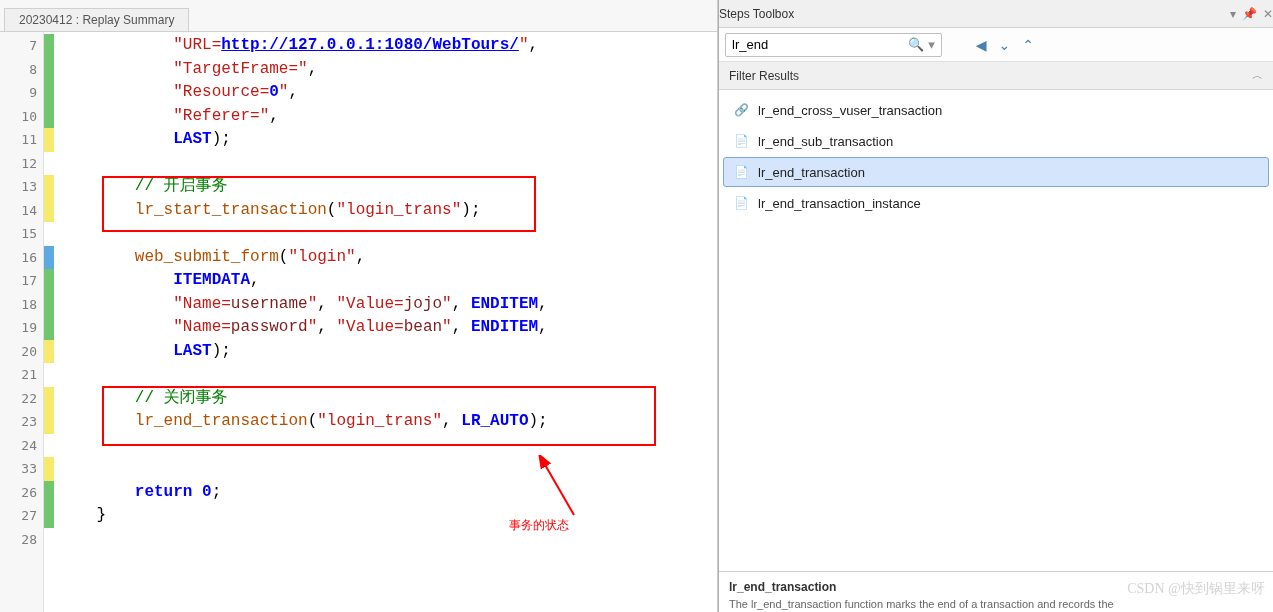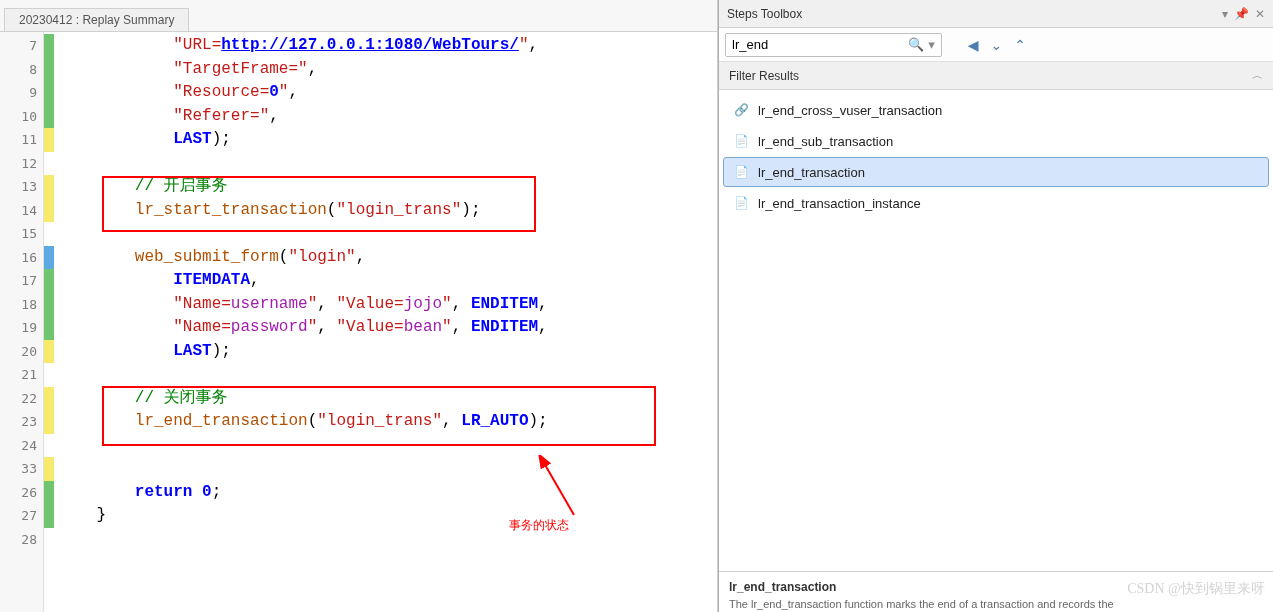--- a/index.html
+++ b/index.html
@@ -18,32 +18,32 @@
 .mk-green { background: #6fc66f; }
 .mk-yellow { background: #f7e96c; }
 .mk-blue { background: #5da9e2; }
 .code { flex: 1; padding-top: 2px; padding-left: 4px; font-family: Consolas, "Courier New", monospace; font-size: 16px; line-height: 23.5px; position: relative; }
 .code pre { font-family: inherit; }
 .str { color: #c41a16; }
 .kw { color: #0000ff; font-weight: bold; }
 .url { color: #0000ff; text-decoration: underline; font-weight: bold; }
 .cmt { color: #008000; }
 .fn { color: #b15000; }
-.id { color: #a21caf; }
+.id { color: #7f1d1d; }
 .pu { color: #000; }
 .num { color: #0000ff; font-weight: bold; }
 .anno-box { position: absolute; border: 2px solid #ff0000; pointer-events: none; }
 .anno1 { left: 48px; top: 144px; width: 434px; height: 56px; }
 .anno2 { left: 48px; top: 354px; width: 554px; height: 60px; }
 .anno-arrow { position: absolute; left: 480px; top: 423px; pointer-events: none; }
 .anno-text { position: absolute; left: 455px; top: 482px; color: #ff0000; font-size: 12px; font-family: "Microsoft YaHei", sans-serif; }
 .right-panel { flex: 1; background: #f7f7f7; display: flex; flex-direction: column; border-left: 1px solid #b0b0b0; }
-.rp-title { height: 28px; background: #f0f0f0; border-bottom: 1px solid #d0d0d0; display: flex; align-items: center; padding: 0 8px; font-size: 12px; color: #333; justify-content: space-between; }
+.rp-title { height: 28px; background: #f0f0f0; border-bottom: 1px solid #d0d0d0; display: flex; align-items: center; padding: 0 0; font-size: 12px; color: #333; justify-content: space-between; }
 .rp-title-ctrls { display: flex; gap: 6px; color: #888; cursor: pointer; }
-.rp-search-bar { height: 34px; display: flex; align-items: center; padding: 4px 6px; gap: 12px; background: #fdfdfd; border-bottom: 1px solid #e0e0e0; }
+.rp-search-bar { height: 34px; display: flex; align-items: center; padding: 4px 6px; gap: 20px; background: #fdfdfd; border-bottom: 1px solid #e0e0e0; }
 .search-box { flex: 0 0 200px; height: 24px; border: 1px solid #c0c0c0; border-radius: 2px; display: flex; align-items: center; padding: 0 6px; background: #fff; position: relative; }
 .search-input { border: none; outline: none; flex: 1; font-size: 13px; font-family: "Segoe UI", Arial; }
 .search-icon { color: #888; cursor: pointer; }
 .nav-icons { display: flex; gap: 12px; margin-left: 14px; color: #4a7fb0; }
 .nav-icons span { cursor: pointer; font-size: 14px; }
 .filter-header { height: 28px; background: #f0f0f0; border-bottom: 1px solid #d8d8d8; display: flex; align-items: center; padding: 0 10px; font-size: 12px; color: #333; justify-content: space-between; }
 .chevron { color: #888; cursor: pointer; font-size: 11px; }
 .results { flex: 1; background: #fff; padding: 4px 0; overflow-y: auto; }
 .result-item { height: 30px; display: flex; align-items: center; padding: 0 10px; gap: 8px; font-size: 13px; color: #222; cursor: pointer; border: 1px solid transparent; margin: 1px 4px; }
 .result-item.selected { background: #d5e5fb; border: 1px solid #7ca8d8; border-radius: 3px; }

